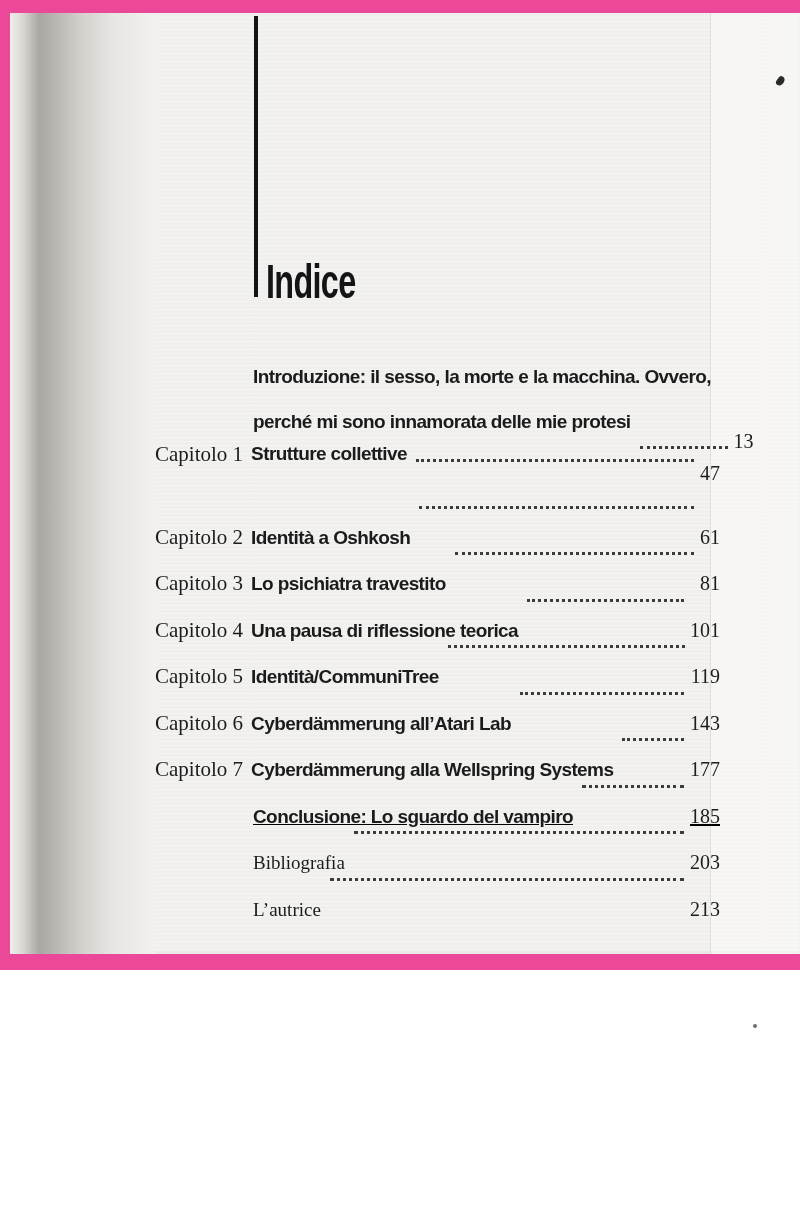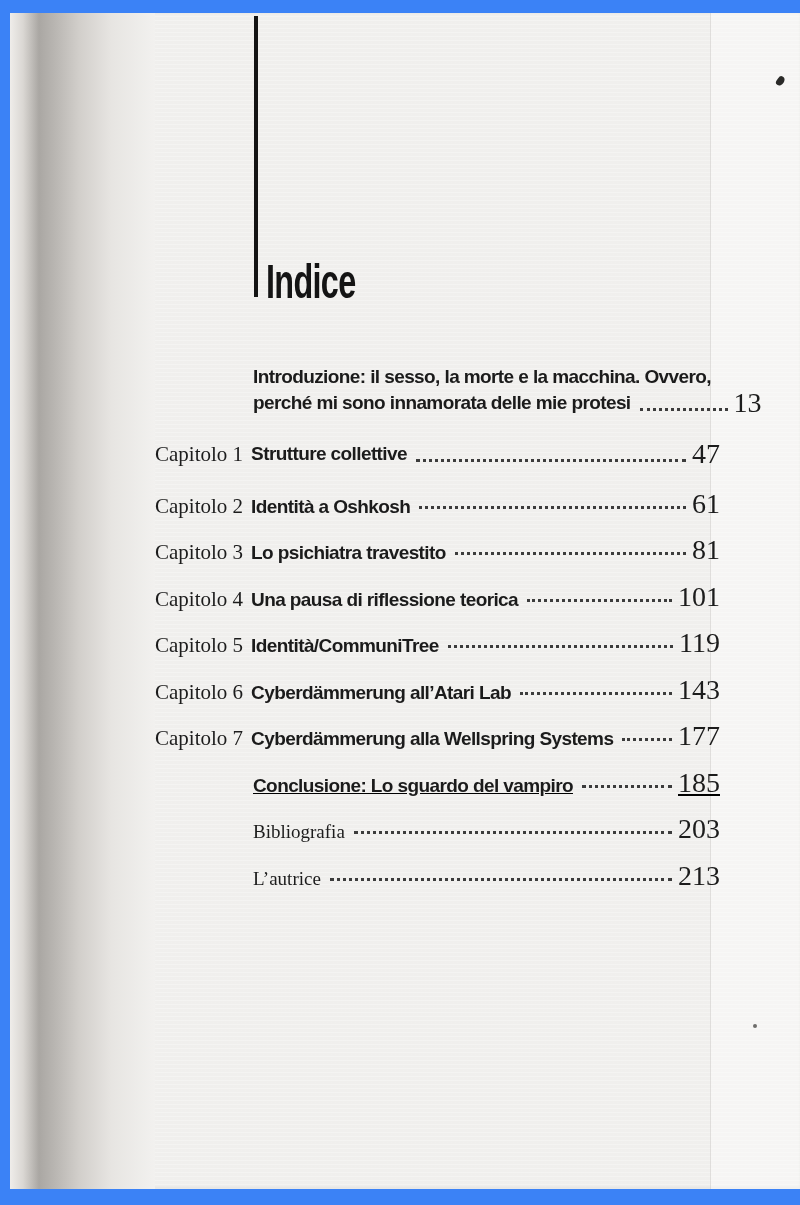--- a/index.html
+++ b/index.html
@@ -4,22 +4,22 @@
 <style>
   html, body {
     margin: 0; padding: 0;
     width: 800px; height: 1205px;
     overflow: hidden;
     background: #ffffff;
     font-family: "Liberation Serif", serif;
   }
   .scan {
     position: relative;
-    width: 800px; height: 1205px;
-    background: #3b82f6;
+    width: 800px; height: 970px;
+    background: #ec4899;
   }
   
   .paper {
     position: absolute;
     left: 10px; top: 13px; right: 0; bottom: 16px;
     background-color: var(--paper, #f2f1ef);
     background-image:
       repeating-linear-gradient(0deg, rgba(255,255,255,0.18) 0 1px, rgba(0,0,0,0.006) 1px 4px);
     box-shadow: inset 0 -2px 3px rgba(0,0,0,0.05), inset 0 1px 2px rgba(0,0,0,0.03);
   }
@@ -85,23 +85,24 @@
     flex: 1 1 auto;
     align-self: flex-end;
     height: 0;
     border-bottom: 3px dotted #3c3c3c;
     margin: 0 6px 5px 9px;
     min-width: 30px;
   }
   .intro .leader { flex: 0 0 88px; }
   .pg {
     font-family: "Liberation Serif", serif;
-    font-size: 28px;
+    font-size: 20px;
     color: #1c1c1c;
     white-space: nowrap;
+    margin-top: 38px;
   }
   
   .entries { position: absolute; left: 0; top: 0; width: 100%; height: 100%; z-index: 2; }
   .row {
     position: absolute;
     left: 155px; right: 80px;
     height: 26px;
     display: flex;
     align-items: baseline;
     white-space: nowrap;

